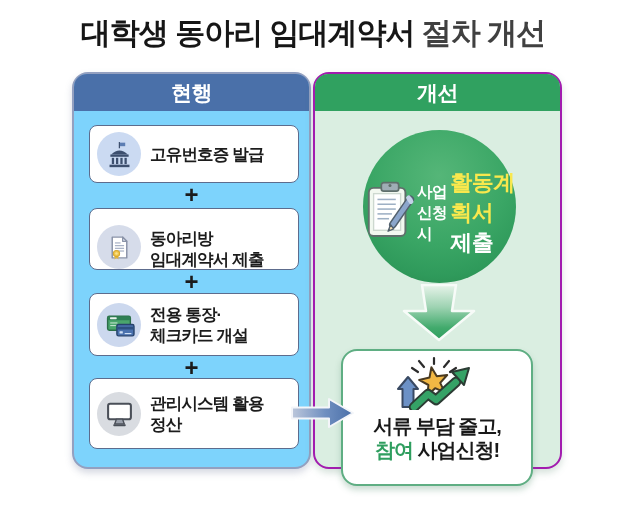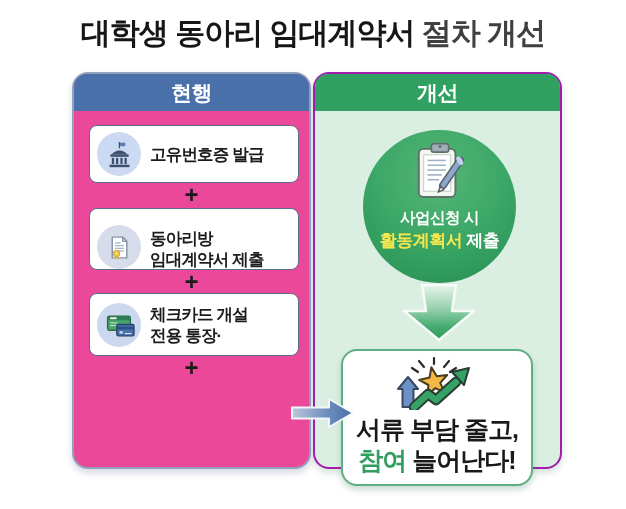--- a/index.html
+++ b/index.html
@@ -14,21 +14,21 @@
   }
   .page-title .hl{color:#404040;}
   
   .panel{position:absolute;top:72px;height:393px;border-radius:16px;}
   .panel-header{
     position:absolute;top:0;left:0;right:0;height:37px;line-height:37px;
     border-radius:13px 13px 0 0;text-align:center;color:#ffffff;
     font-size:21px;font-weight:800;letter-spacing:-0.5px;
   }
   .panel-current{
-    left:72px;width:235px;background:#ec4899;border:2px solid #93a0c0;
+    left:72px;width:235px;background:#7dd3fc;border:2px solid #93a0c0;
     box-shadow:0 4px 7px rgba(108,120,150,.28);
   }
   .panel-current .panel-header{background:#4a70a9;}
   .panel-improved{
     left:313px;width:245px;background:#daeee1;border:2px solid #a21caf;
     box-shadow:0 4px 7px rgba(90,140,110,.25);
   }
   .panel-improved .panel-header{background:#30a160;}
   
   .proc-item{
@@ -44,33 +44,33 @@
     font-size:16.5px;font-weight:800;color:#1c1c1c;line-height:1.24;letter-spacing:-0.8px;
   }
   .plus{
     position:absolute;left:0;width:100%;text-align:center;
     font-size:24px;font-weight:900;color:#1b1b1b;line-height:24px;
   }
   
   .apply-circle{
     position:absolute;left:48px;top:56px;width:153px;height:153px;border-radius:50%;
     background:radial-gradient(circle at 50% 30%,#55b678 0%,#3aa665 52%,#2f9a5b 76%,#268349 100%);
-    display:flex;flex-direction:column;align-items:center;box-sizing:border-box;padding-top:12px;
+    display:flex;flex-direction:row;align-items:center;box-sizing:border-box;padding-top:12px;
   }
   .badge-line1{margin-top:2px;font-size:15.5px;font-weight:800;color:#ffffff;letter-spacing:-0.5px;}
-  .badge-line2{font-size:17px;font-weight:800;color:#ffffff;letter-spacing:-0.5px;}
+  .badge-line2{font-size:22px;font-weight:800;color:#ffffff;letter-spacing:-0.5px;}
   .badge-line2 .hl{color:#f9e84d;}
   .down-arrow{position:absolute;left:85px;top:210px;}
   .result-box{
     position:absolute;left:26px;top:275px;width:192px;height:137px;box-sizing:border-box;
     background:#ffffff;border:2.5px solid #5fae83;border-radius:16px;
     box-shadow:0 4px 6px rgba(80,140,105,.3);
     text-align:center;padding-top:5px;z-index:3;
   }
-  .result-line{font-size:25px;font-weight:900;color:#191919;letter-spacing:-1px;line-height:1.22;}
+  .result-line{font-size:20px;font-weight:900;color:#191919;letter-spacing:-1px;line-height:1.22;}
   .result-line .hl{color:#2f9e5f;}
   
   .flow-arrow{position:absolute;left:291px;top:395px;z-index:5;}
 </style>
 </head>
 <body>
 
 <div class="stage">
 
   <div class="page-title">
@@ -133,27 +133,40 @@
           <rect x="5.8" y="8" width="6.5" height="1.8" rx="0.6" fill="#e9f4ec"></rect>
           <line x1="6" y1="13.5" x2="13" y2="13.5" stroke="#bfe0cc" stroke-width="1.1"></line>
           <line x1="6" y1="16" x2="11.5" y2="16" stroke="#bfe0cc" stroke-width="1.1"></line>
           <rect x="12.5" y="15" width="16.5" height="11" rx="1.6" fill="#4a71ae" stroke="#27436d" stroke-width="1.4"></rect>
           <rect x="12.5" y="17.2" width="16.5" height="2.6" fill="#2d4f80"></rect>
           <rect x="15" y="21.6" width="3.2" height="2.2" rx="0.5" fill="#cfe0f5"></rect>
           <line x1="20" y1="23.8" x2="26.5" y2="23.8" stroke="#cfe0f5" stroke-width="1.1"></line>
         </svg>
       </span>
       <span class="item-label">
+        <div>전용 통장·</div>
         <div>체크카드 개설</div>
-        <div>전용 통장·</div>
       </span>
     </div>
 
     <div class="plus" style="top:282px;">+</div>
 
+    <div class="proc-item" style="top:304px;height:71px;">
+      <span class="icon-circle" style="background:#d9dce1;">
+        <svg width="29" height="29" viewBox="0 0 28 28">
+          <rect x="3" y="4.5" width="22" height="15" rx="2" fill="#ffffff" stroke="#4a4f58" stroke-width="2"></rect>
+          <path d="M11,19.5 h6 l1.6,4.5 h-9.2 Z" fill="#9aa0ab" stroke="#4a4f58" stroke-width="1.3"></path>
+          <rect x="8" y="24.3" width="12" height="2" rx="0.8" fill="#4a4f58"></rect>
+        </svg>
+      </span>
+      <span class="item-label">
+        <div>관리시스템 활용</div>
+        <div>정산</div>
+      </span>
+    </div>
   </div>
 
   <div class="panel panel-improved">
     <div class="panel-header">개선</div>
 
     <div class="apply-circle">
       <span>
         <svg width="54" height="60" viewBox="0 0 56 62">
           <rect x="6" y="7" width="38" height="50" rx="5" fill="#f2f8f0" stroke="#5f6f6b" stroke-width="2"></rect>
           <rect x="11" y="13" width="28" height="38" fill="#ffffff" stroke="#cdd8cf" stroke-width="1.4"></rect>
@@ -201,21 +214,21 @@
           <line x1="56" y1="16" x2="62" y2="12" stroke="#2b2b2b" stroke-width="2.2" stroke-linecap="round"></line>
           <polygon points="37.4,11.2 42.8,20.3 53.2,19.0 46.2,26.9 50.8,36.4 41.1,32.2 33.4,39.5 34.4,29.0 25.1,23.9 35.5,21.6" fill="#f2b844" stroke="#4a3a20" stroke-width="2" stroke-linejoin="round"></polygon>
           <polygon points="14,21 24,33 19.5,33 19.5,51 8.5,51 8.5,33 4,33" fill="#6c91c6" stroke="#394962" stroke-width="2" stroke-linejoin="round"></polygon>
           <polyline points="20,51 34,38 42,44 62,26" fill="none" stroke="#2c3c34" stroke-width="10.5" stroke-linecap="round" stroke-linejoin="round"></polyline>
           <polyline points="20,51 34,38 42,44 62,26" fill="none" stroke="#35a266" stroke-width="6.5" stroke-linecap="round" stroke-linejoin="round"></polyline>
           <polygon points="58,16 75,12 70,29" fill="#35a266" stroke="#2c3c34" stroke-width="2" stroke-linejoin="round"></polygon>
         </svg>
       </span>
       <div class="result-line">서류 부담 줄고,</div>
       <div class="result-line">
-        <span class="hl">참여</span><span> 늘어난다!</span>
+        <span class="hl">참여</span><span> 사업신청!</span>
       </div>
     </div>
   </div>
 
   <span class="flow-arrow">
     <svg width="64" height="36" viewBox="0 0 64 36">
       <defs>
         <linearGradient id="gradFlow" x1="0" y1="0" x2="1" y2="0">
           <stop offset="0" stop-color="#bcc7db"></stop>
           <stop offset="0.55" stop-color="#6f8fc0"></stop>

